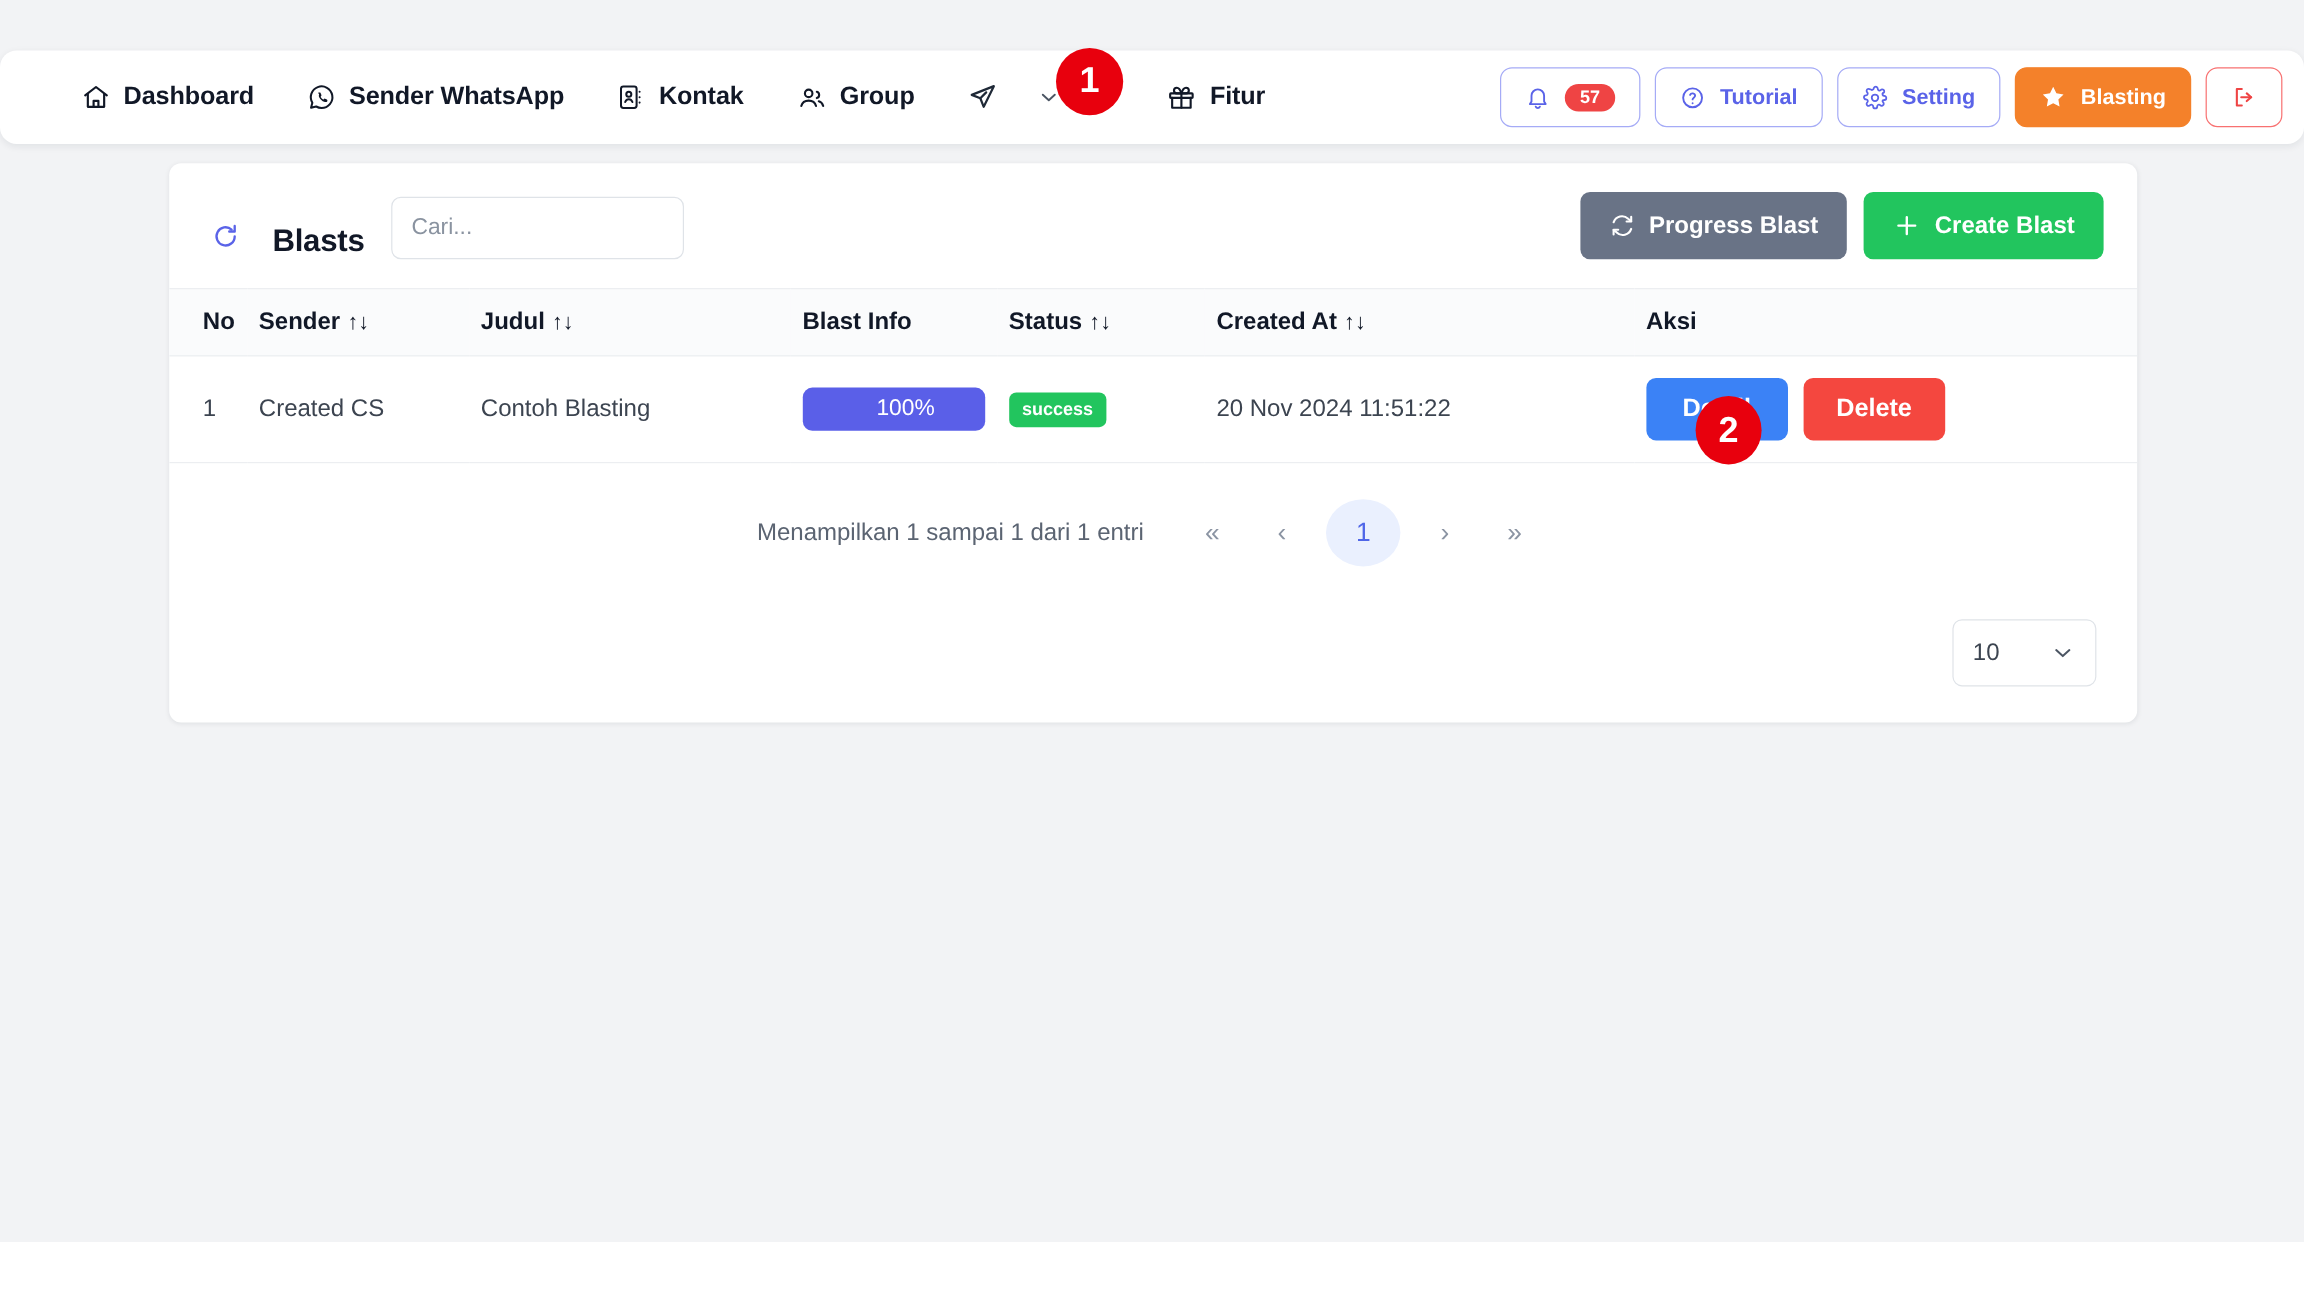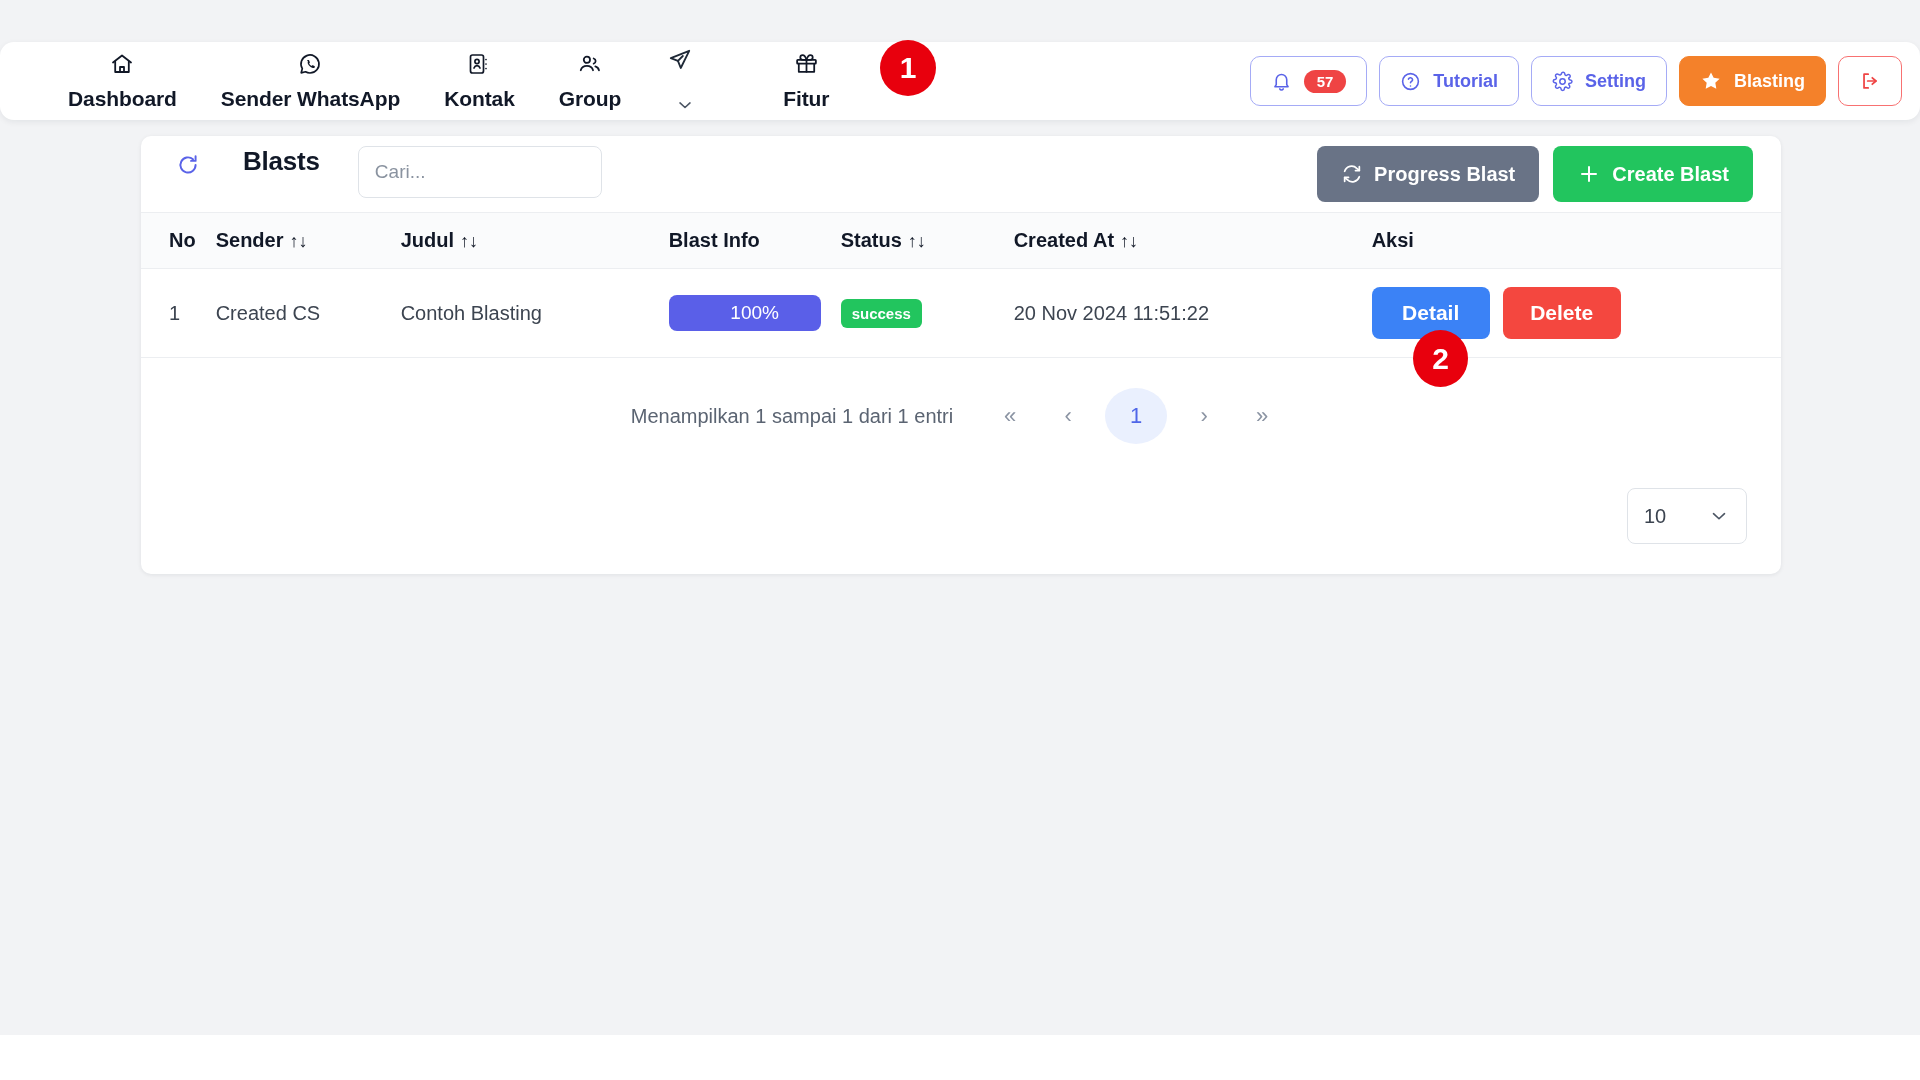--- a/index.html
+++ b/index.html
@@ -49,21 +49,20 @@
     display: flex;
     align-items: center;
     gap: 11px;
     padding: 8px 22px;
     color: #111827;
     font-size: 21px;
     font-weight: 700;
     cursor: pointer;
     white-space: nowrap;
     letter-spacing: -0.1px;
-    flex-direction: column;
   }
   .nav-item .ico { display: flex; align-items: center; }
   .nav-item .chev { margin-left: 10px; display:flex; align-items:center; }
 
   .nav-right {
     display: flex;
     align-items: center;
     gap: 12px;
   }
 
@@ -105,23 +104,23 @@
     left: 141px; top: 136px;
     width: 1640px;
     background: #ffffff;
     border-radius: 10px;
     box-shadow: 0 1px 4px rgba(16,24,40,0.08);
     overflow: hidden;
   }
 
   .card-header {
     display: flex;
-    align-items: flex-start;
-    padding: 10px 28px;
-    gap: 16px;
+    align-items: flex-end;
+    padding: 24px 28px;
+    gap: 0;
   }
   .refresh-btn {
     width: 38px; height: 38px;
     display: flex; align-items: center; justify-content: center;
     cursor: pointer;
     margin-right: 20px;
   }
   .card-title {
     font-size: 26px;
     font-weight: 700;

